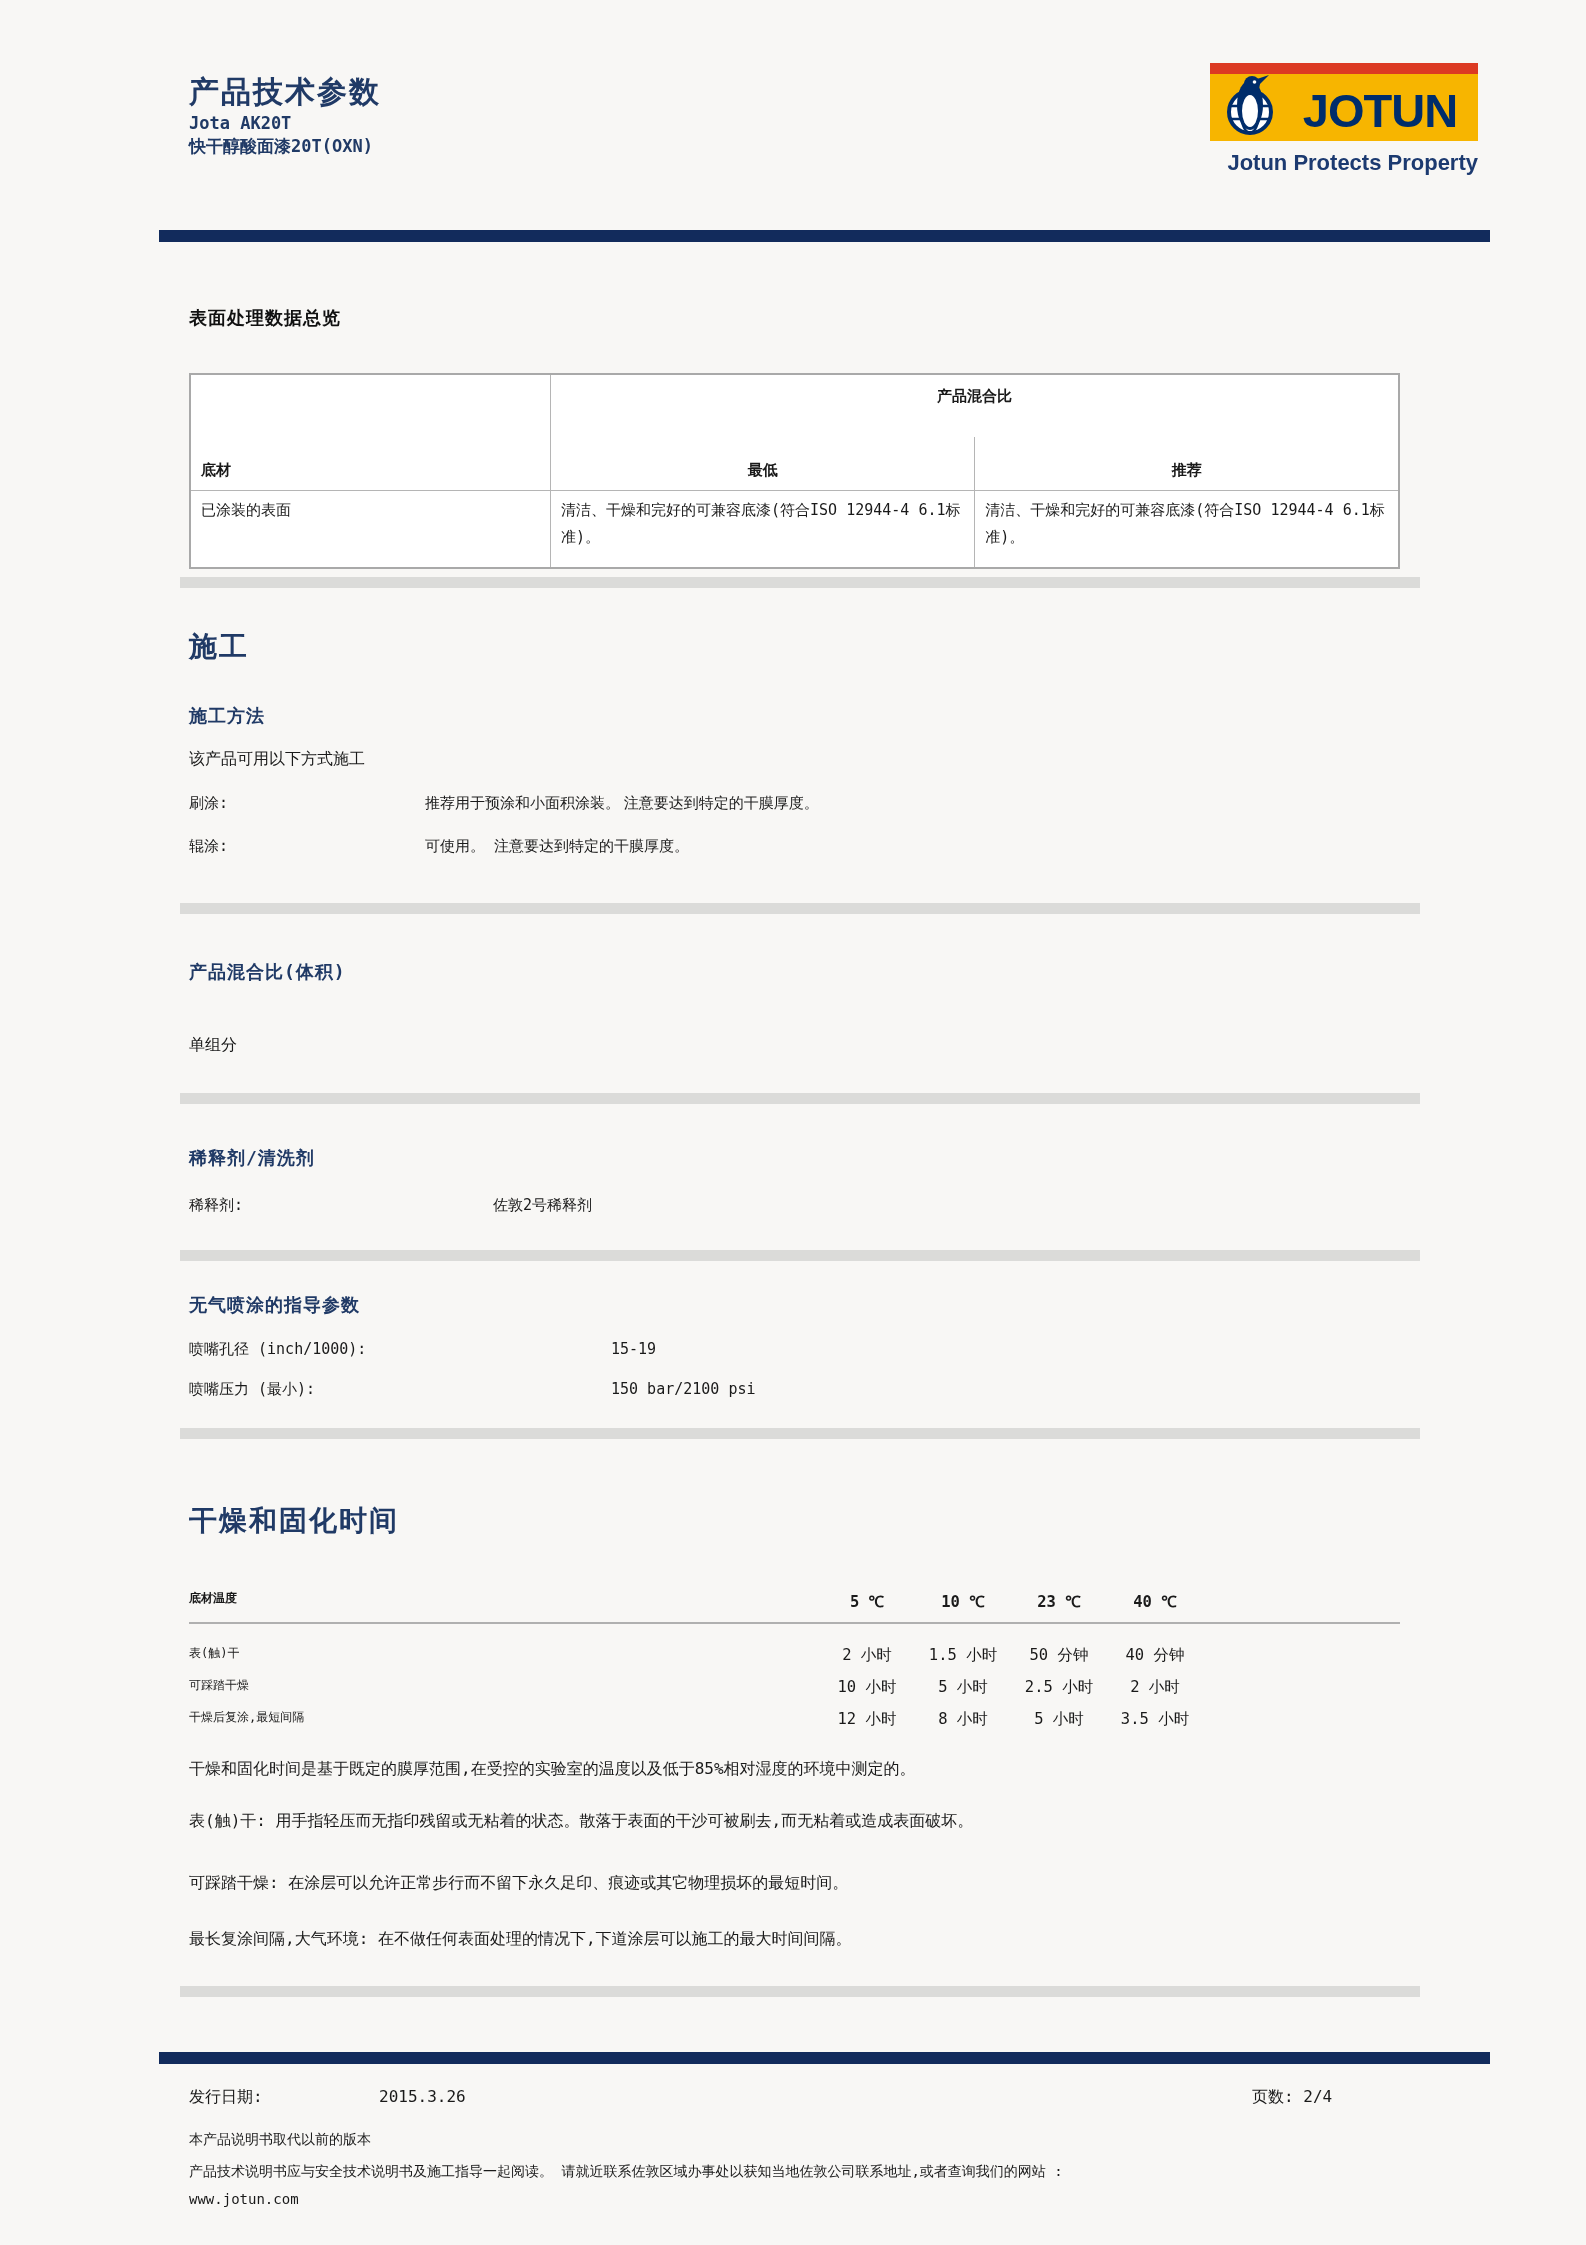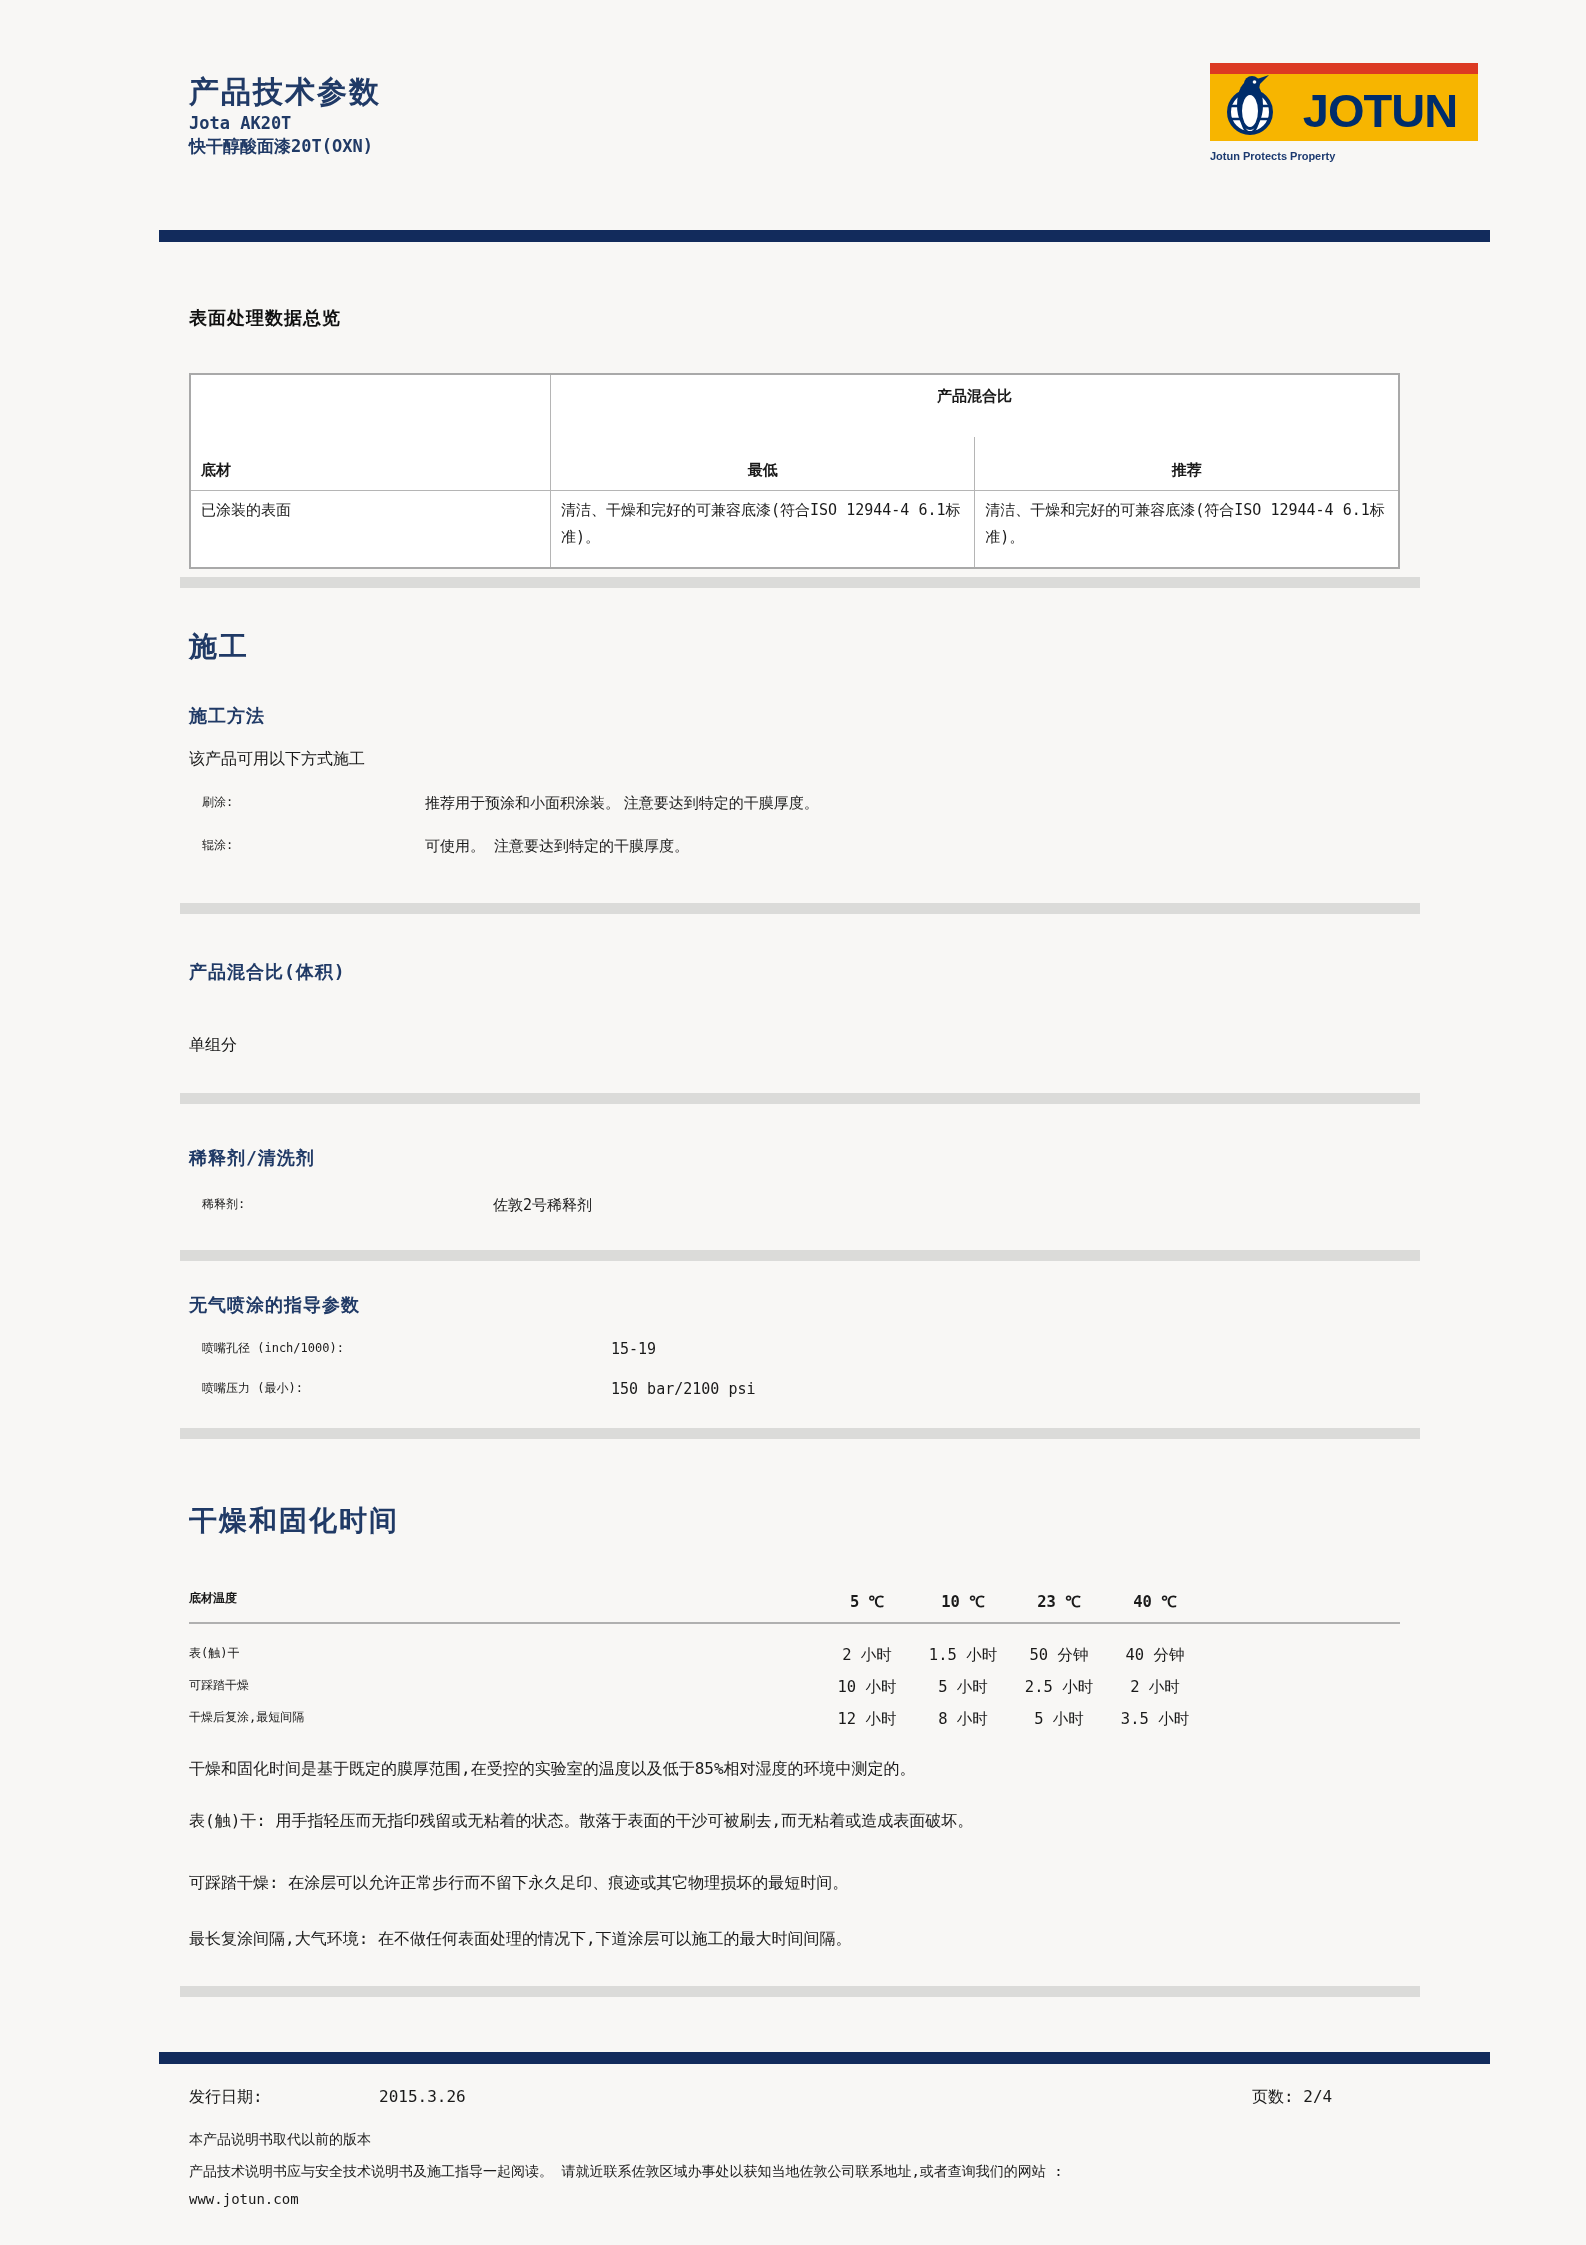--- a/index.html
+++ b/index.html
@@ -11,21 +11,21 @@
   }
   .abs{position:absolute;}
   .navy{color:#203a66;}
   .h-title{font-size:30px;font-weight:bold;letter-spacing:2px;}
   .h-big{font-size:28px;font-weight:bold;letter-spacing:2px;}
   .h-sub{font-size:18px;font-weight:bold;letter-spacing:1px;}
   .body-txt{font-size:16px;line-height:22px;}
   .small-txt{font-size:14px;line-height:22px;}
   .bar-blue{position:absolute;left:159px;width:1331px;height:12px;background:#122b5c;}
   .bar-gray{position:absolute;left:180px;width:1240px;height:11px;background:#dbdbd9;}
-  .kv-label{position:absolute;left:202px;font-size:12px;}
+  .kv-label{position:absolute;left:189px;font-size:15px;}
   .kv-value{position:absolute;font-size:15px;}
   .bold{font-weight:bold;}
 
   
   table.prep{
     position:absolute;left:189px;top:373px;width:1211px;
     border-collapse:collapse;table-layout:fixed;
     font-size:15px;
   }
   table.prep td,table.prep th{
@@ -44,22 +44,22 @@
   table.prep .data{vertical-align:top;height:64px;line-height:27px;}
 
   
   .dry-grid{position:absolute;left:189px;width:1211px;display:flex;}
   .dry-grid .lab{width:630px;font-size:12px;}
   .dry-grid .col{width:96px;text-align:center;font-size:15.5px;}
   .dry-rule{position:absolute;left:189px;top:1622px;width:1211px;height:2px;background:#b0b0b0;}
 
   
   .logo-box{position:absolute;left:1210px;top:63px;width:268px;height:78px;}
-  .logo-tagline{position:absolute;left:1210px;top:150px;width:268px;
-    font-size:11px;font-weight:bold;color:#1c3a70;
+  .logo-tagline{position:absolute;left:1210px;top:150px;width:268px;text-align:right;
+    font-size:22px;font-weight:bold;color:#1c3a70;
     font-family:"Liberation Sans","DejaVu Sans",sans-serif;letter-spacing:0px;}
 </style>
 </head>
 <body>
 
 <div class="abs h-title navy" style="left:189px;top:72px;">产品技术参数</div>
 
 <div class="abs navy" style="left:189px;top:112px;font-size:17px;font-weight:bold;line-height:23px;">
   <div>Jota AK20T</div>
   <div>快干醇酸面漆20T(OXN)</div>

